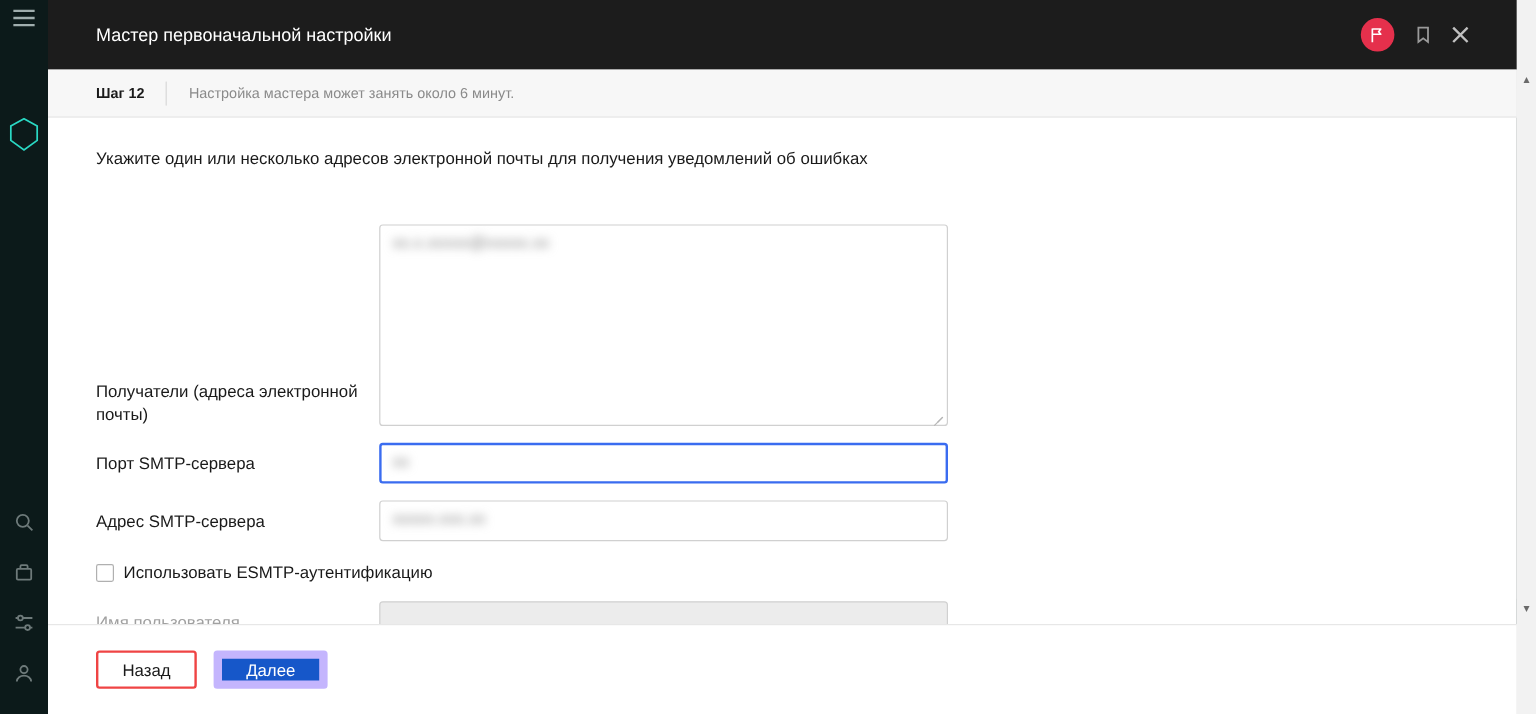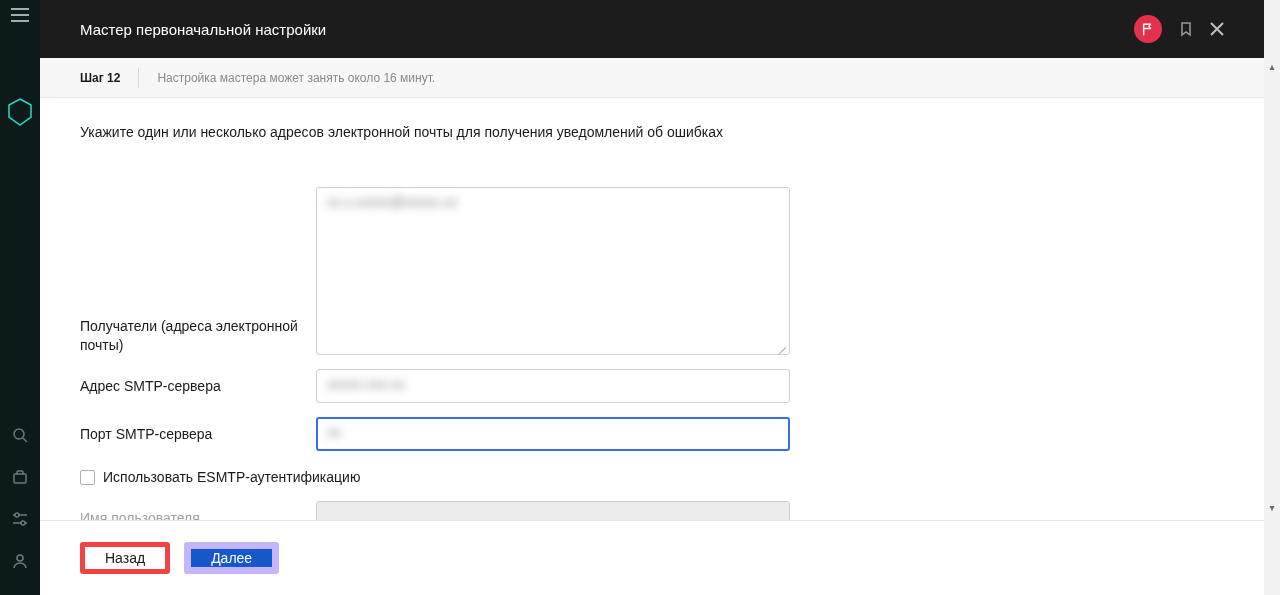--- a/index.html
+++ b/index.html
@@ -45,21 +45,21 @@
   .chk-row { display: flex; align-items: center; margin: 18px 0 16px 0; }
   .chk { width: 15px; height: 15px; border: 1px solid #b0b0b0; border-radius: 2px; margin-right: 8px; background:#fff; }
 
   .resize-handle { position:absolute; right:3px; bottom:3px; width:10px; height:10px; }
   .resize-handle::before, .resize-handle::after { content:""; position:absolute; background:#b5b5b5; }
   .resize-handle::before { width:10px; height:1px; bottom:3px; right:0; transform:rotate(-45deg); transform-origin:bottom right; }
   .resize-handle::after  { width:6px; height:1px; bottom:3px; right:0; transform:rotate(-45deg); transform-origin:bottom right; }
 
   .footer { height: 75px; border-top: 1px solid #e7e7e7; display:flex; align-items:center; padding: 0 40px; gap: 14px; background:#fff; }
   .btn { height: 32px; padding: 0 20px; border-radius: 3px; font-size: 14px; cursor:pointer; display:inline-flex; align-items:center; justify-content:center; }
-  .btn-secondary { background:#fff; border:5px solid #ef4444; color:#1a1a1a; }
+  .btn-secondary { background:#fff; border:2px solid #ef4444; color:#1a1a1a; }
   .btn-primary { background:#1657c9; border:7px solid #c4b5fd; color:#fff; }
 
   
   .right-scroll { position:absolute; right:0; top:0; width:16px; bottom:0; background:#f2f2f2; }
   .right-scroll .arrow { width:16px; height:16px; position:absolute; left:0; display:flex; align-items:center; justify-content:center; color:#6a6a6a; font-size:10px; }
   .right-scroll .arrow.up { top:58px; }
   .right-scroll .arrow.down { bottom:80px; }
   .right-scroll .track { position:absolute; left:0; right:0; top:74px; bottom:96px; background:#f2f2f2; }
 
   svg { display:block; }
@@ -126,46 +126,46 @@
           <svg width="14" height="14" viewBox="0 0 14 14">
               <path d="M1 1l12 12M13 1L1 13" stroke="#c0c0c0" stroke-width="2"></path>
             </svg>
         </div>
       </div>
     </div>
 
     <div class="step-bar">
       <span class="step-label">Шаг 12</span>
       <span class="step-divider"></span>
-      <span class="step-hint">Настройка мастера может занять около 16 минут.</span>
+      <span class="step-hint">Настройка мастера может занять около 6 минут.</span>
     </div>
 
     <div class="scroll-area">
       <div class="content">
         <div class="intro">Укажите один или несколько адресов электронной почты для получения уведомлений об ошибках</div>
 
         <div class="form-row top">
           <div class="form-label">Получатели (адреса электронной почты)</div>
           <div class="ta" style="position:relative;">
             <span class="blurred">xx.x.xxxxx@xxxxx.xx</span>
             <div class="resize-handle"></div>
           </div>
         </div>
 
         <div class="form-row">
-          <div class="form-label">Адрес SMTP-сервера</div>
-          <div class="txt">
-            <span class="blurred">xxxxx.xxx.xx</span>
+          <div class="form-label">Порт SMTP-сервера</div>
+          <div class="txt focused">
+            <span class="blurred">xx</span>
           </div>
         </div>
 
         <div class="form-row">
-          <div class="form-label">Порт SMTP-сервера</div>
-          <div class="txt focused">
-            <span class="blurred">xx</span>
+          <div class="form-label">Адрес SMTP-сервера</div>
+          <div class="txt">
+            <span class="blurred">xxxxx.xxx.xx</span>
           </div>
         </div>
 
         <div class="chk-row">
           <div class="chk"></div>
           <span>Использовать ESMTP-аутентификацию</span>
         </div>
 
         <div class="form-row">
           <div class="form-label disabled">Имя пользователя</div>

